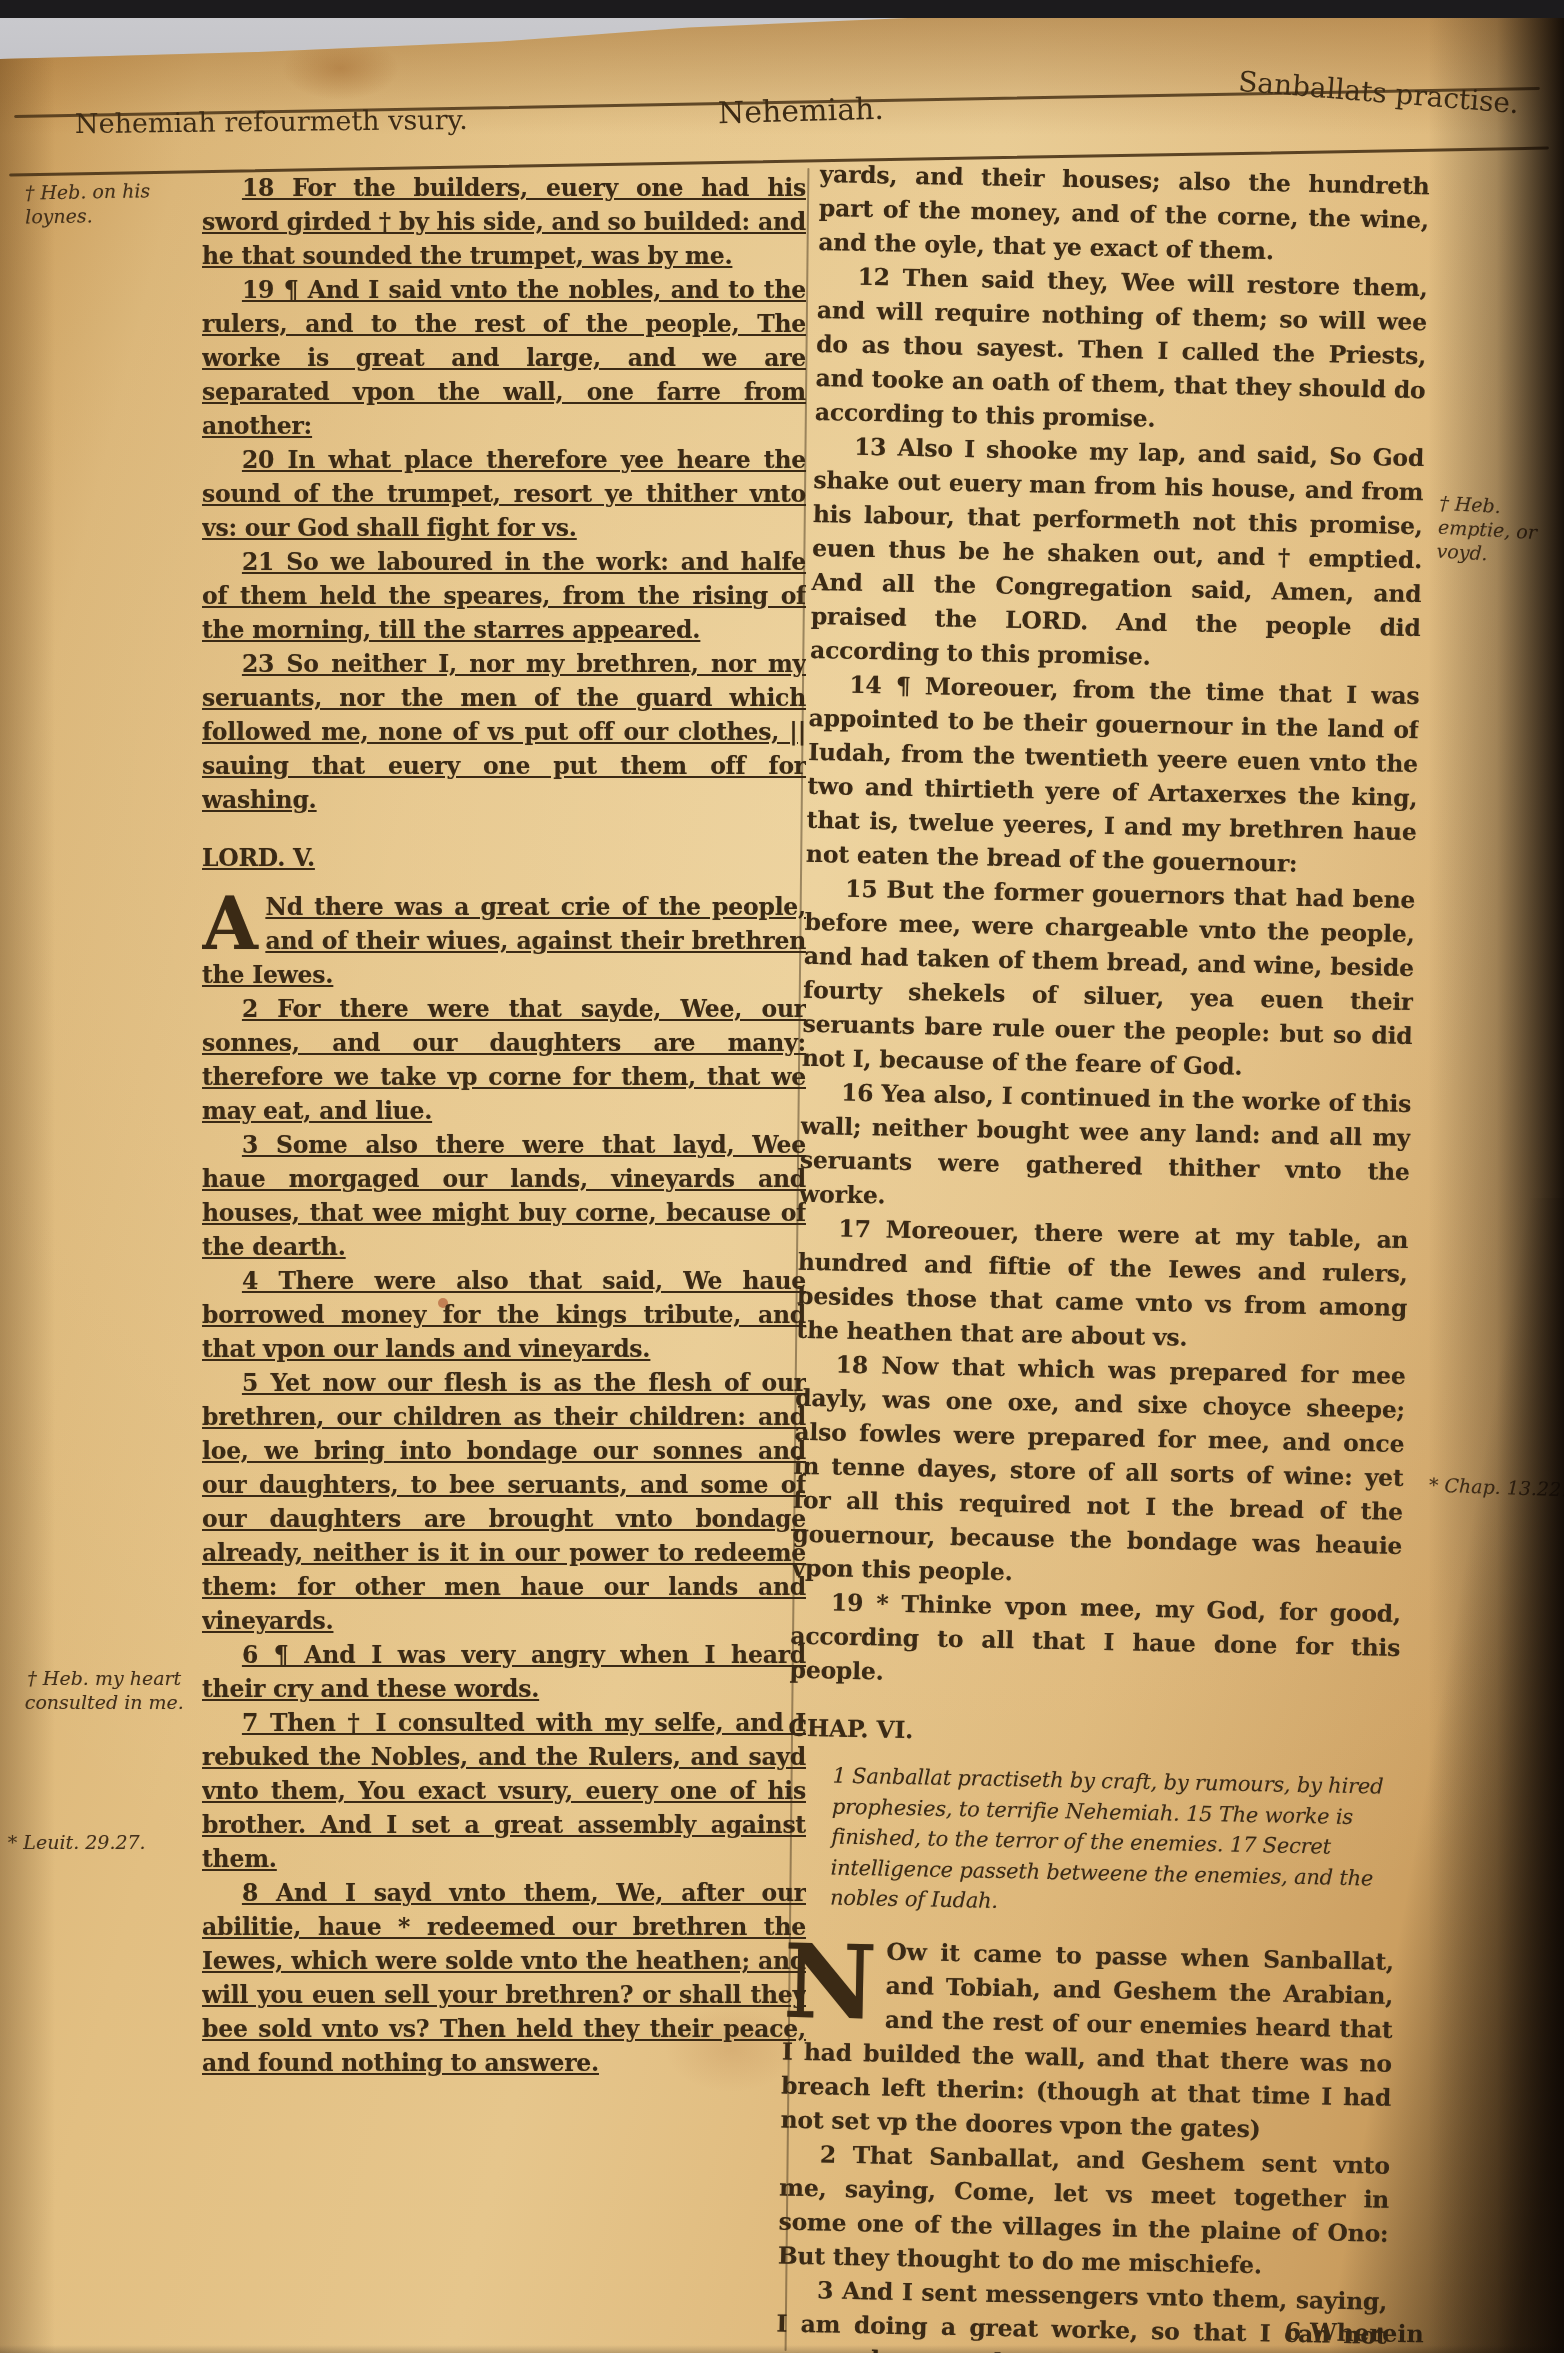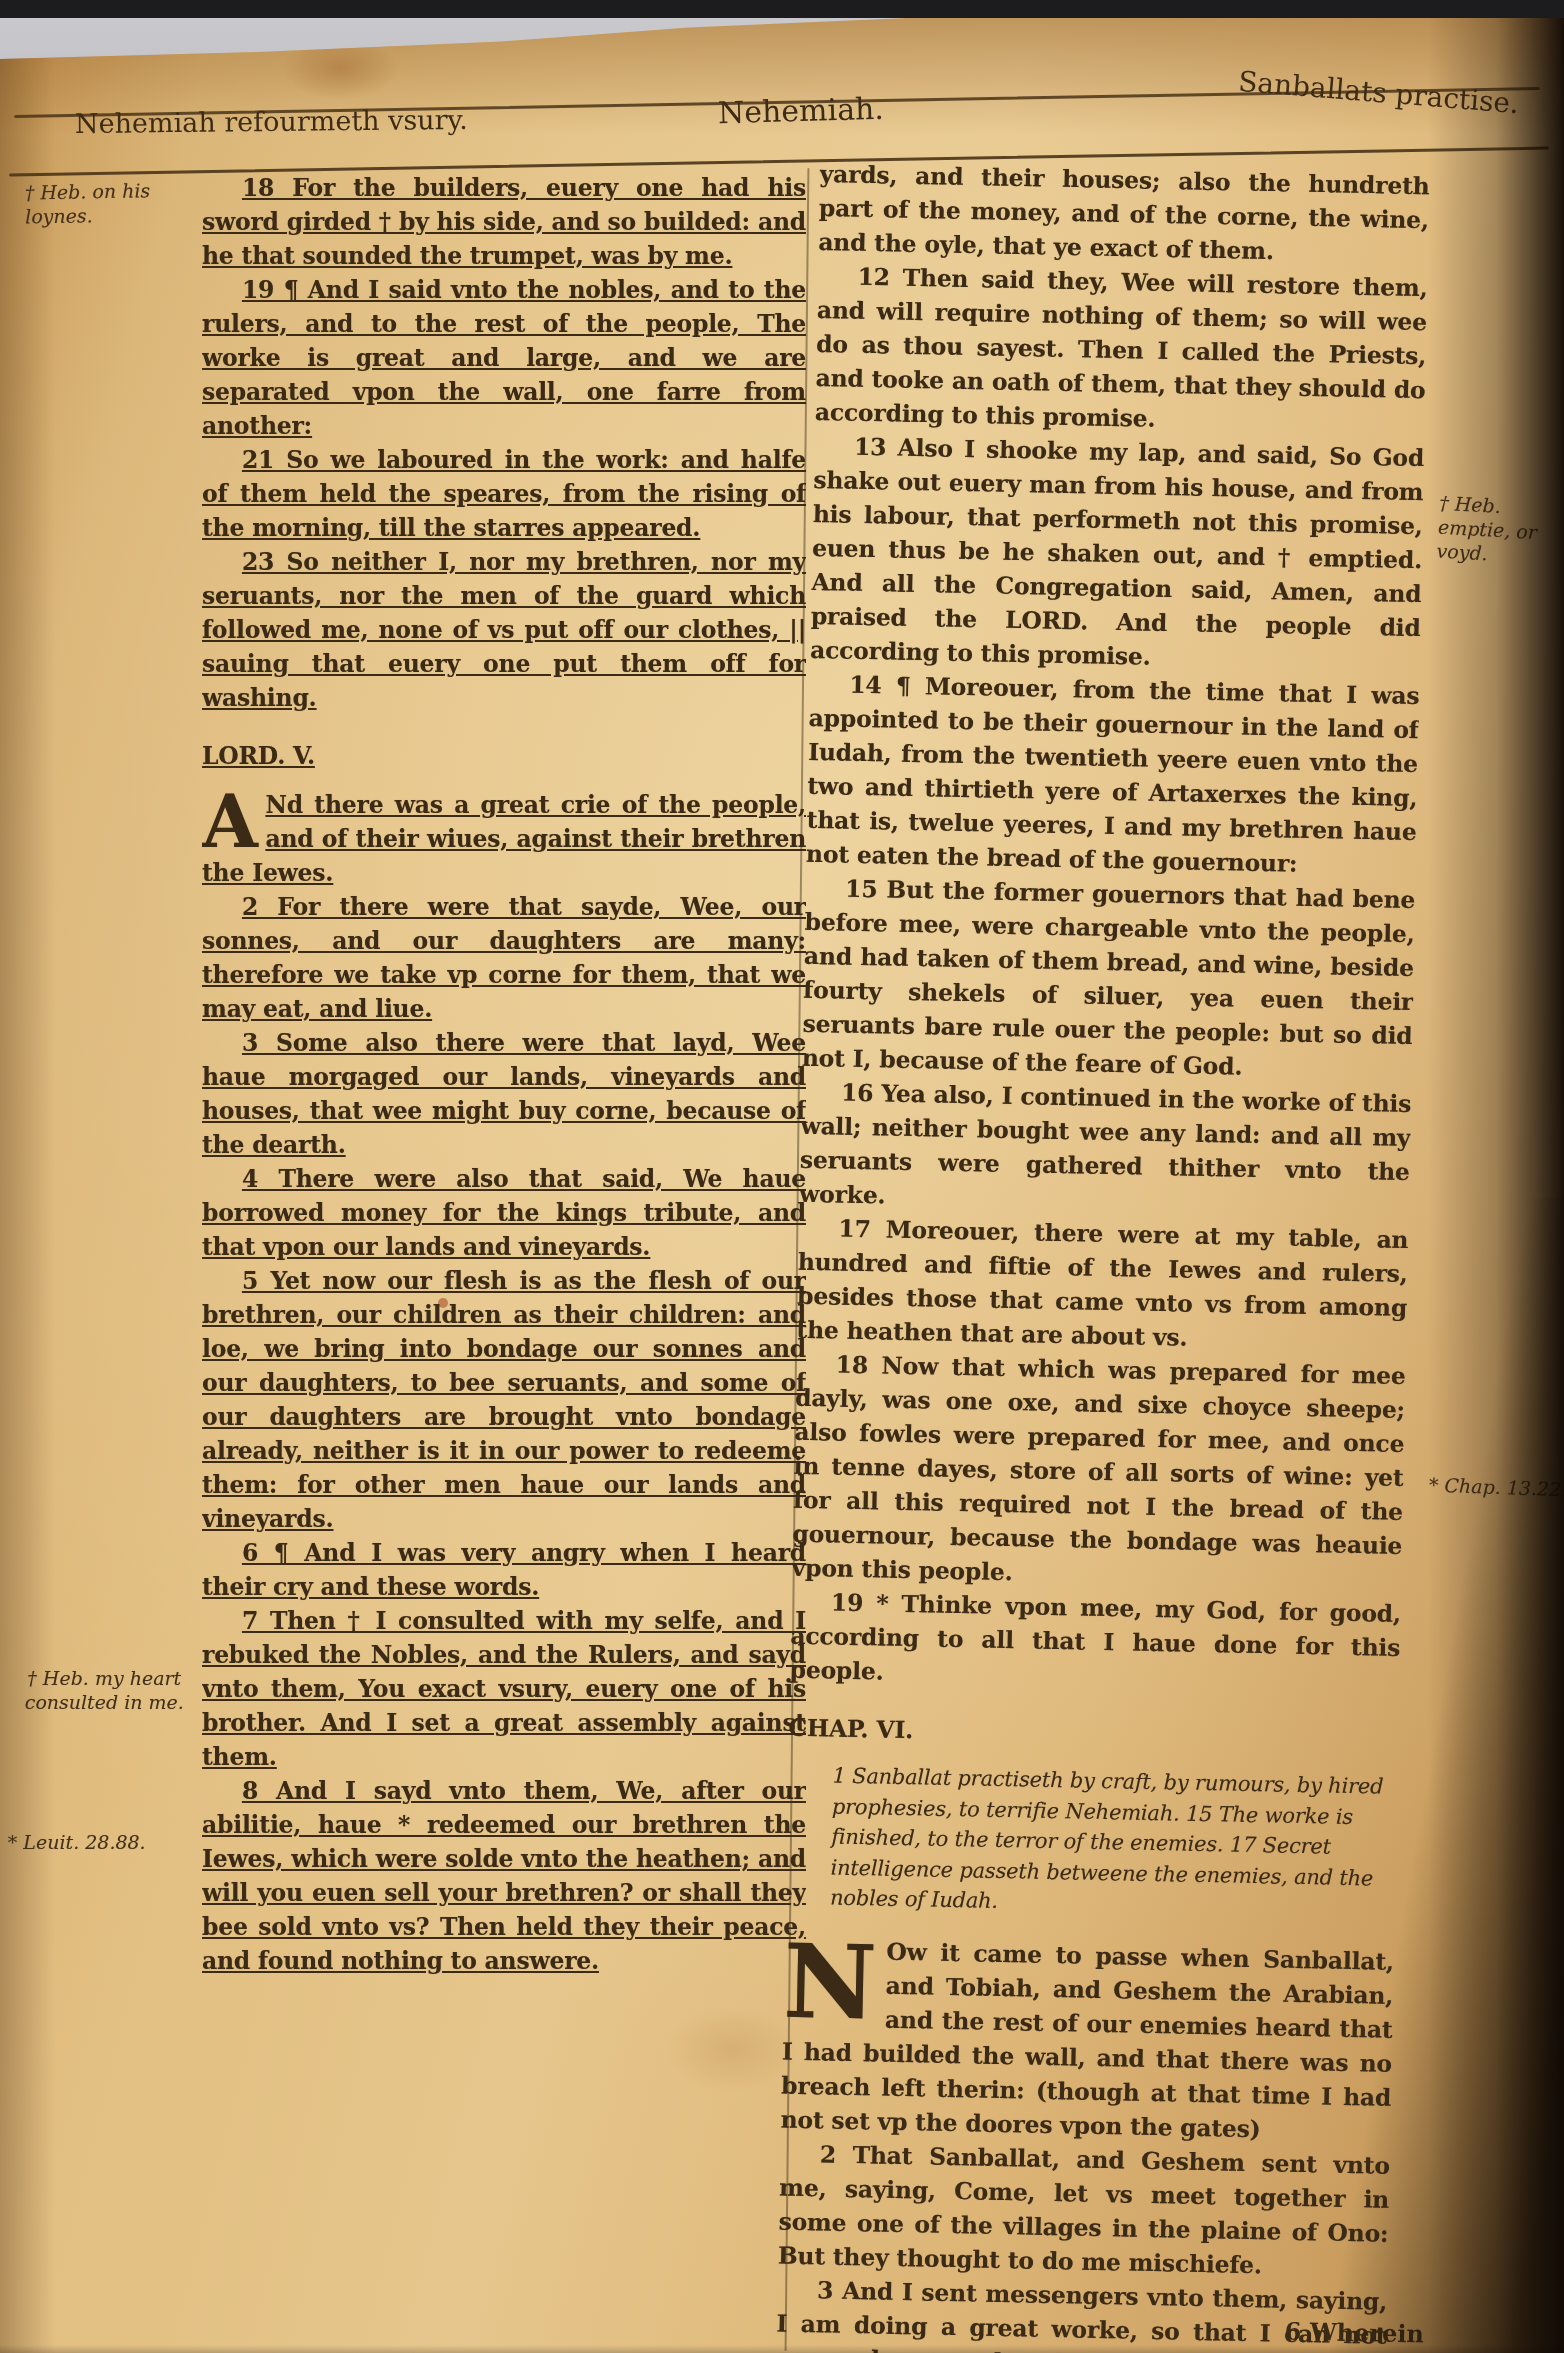--- a/index.html
+++ b/index.html
@@ -80,28 +80,29 @@
     <div class="rule rule-top"></div>
     <div class="rule rule-mid"></div>
     <div class="rule-center rule"></div>
 
     <div class="hdr hdr-left">Nehemiah refourmeth vsury.</div>
     <div class="hdr hdr-center">Nehemiah.</div>
     <div class="hdr hdr-right">Sanballats practise.</div>
 
     <div class="mn mn-l1">† Heb. on his loynes.</div>
     <div class="mn mn-l3">† Heb. my heart consulted in me.</div>
-    <div class="mn mn-l4">* Leuit. 28.88.</div>
+    <div class="mn mn-l4">* Leuit. 29.27.</div>
 
     <div class="mn mn-r1">† Heb. emptie, or voyd.</div>
     <div class="mn mn-r2">* Chap. 13.22.</div>
 
     <div class="col col-left">
       <p class="v">18 For the builders, euery one had his sword girded † by his side, and so builded: and he that sounded the trumpet, was by me.</p>
       <p class="v">19 ¶ And I said vnto the nobles, and to the rulers, and to the rest of the people, The worke is great and large, and we are separated vpon the wall, one farre from another:</p>
+      <p class="v">20 In what place therefore yee heare the sound of the trumpet, resort ye thither vnto vs: our God shall fight for vs.</p>
       <p class="v">21 So we laboured in the work: and halfe of them held the speares, from the rising of the morning, till the starres appeared.</p>
       <p class="v">23 So neither I, nor my brethren, nor my seruants, nor the men of the guard which followed me, none of vs put off our clothes, || sauing that euery one put them off for washing.</p>
       <p class="chap">LORD. V.</p>
       <p class="dcp"><span class="dropcap">A</span><span>Nd there was a great crie of the people, and of their wiues, against their brethren the Iewes.</span></p>
       <p class="v">2 For there were that sayde, Wee, our sonnes, and our daughters are many: therefore we take vp corne for them, that we may eat, and liue.</p>
       <p class="v">3 Some also there were that layd, Wee haue morgaged our lands, vineyards and houses, that wee might buy corne, because of the dearth.</p>
       <p class="v">4 There were also that said, We haue borrowed money for the kings tribute, and that vpon our lands and vineyards.</p>
       <p class="v">5 Yet now our flesh is as the flesh of our brethren, our children as their children: and loe, we bring into bondage our sonnes and our daughters, to bee seruants, and some of our daughters are brought vnto bondage already, neither is it in our power to redeeme them: for other men haue our lands and vineyards.</p>
       <p class="v">6 ¶ And I was very angry when I heard their cry and these words.</p>
       <p class="v">7 Then † I consulted with my selfe, and I rebuked the Nobles, and the Rulers, and sayd vnto them, You exact vsury, euery one of his brother. And I set a great assembly against them.</p>

